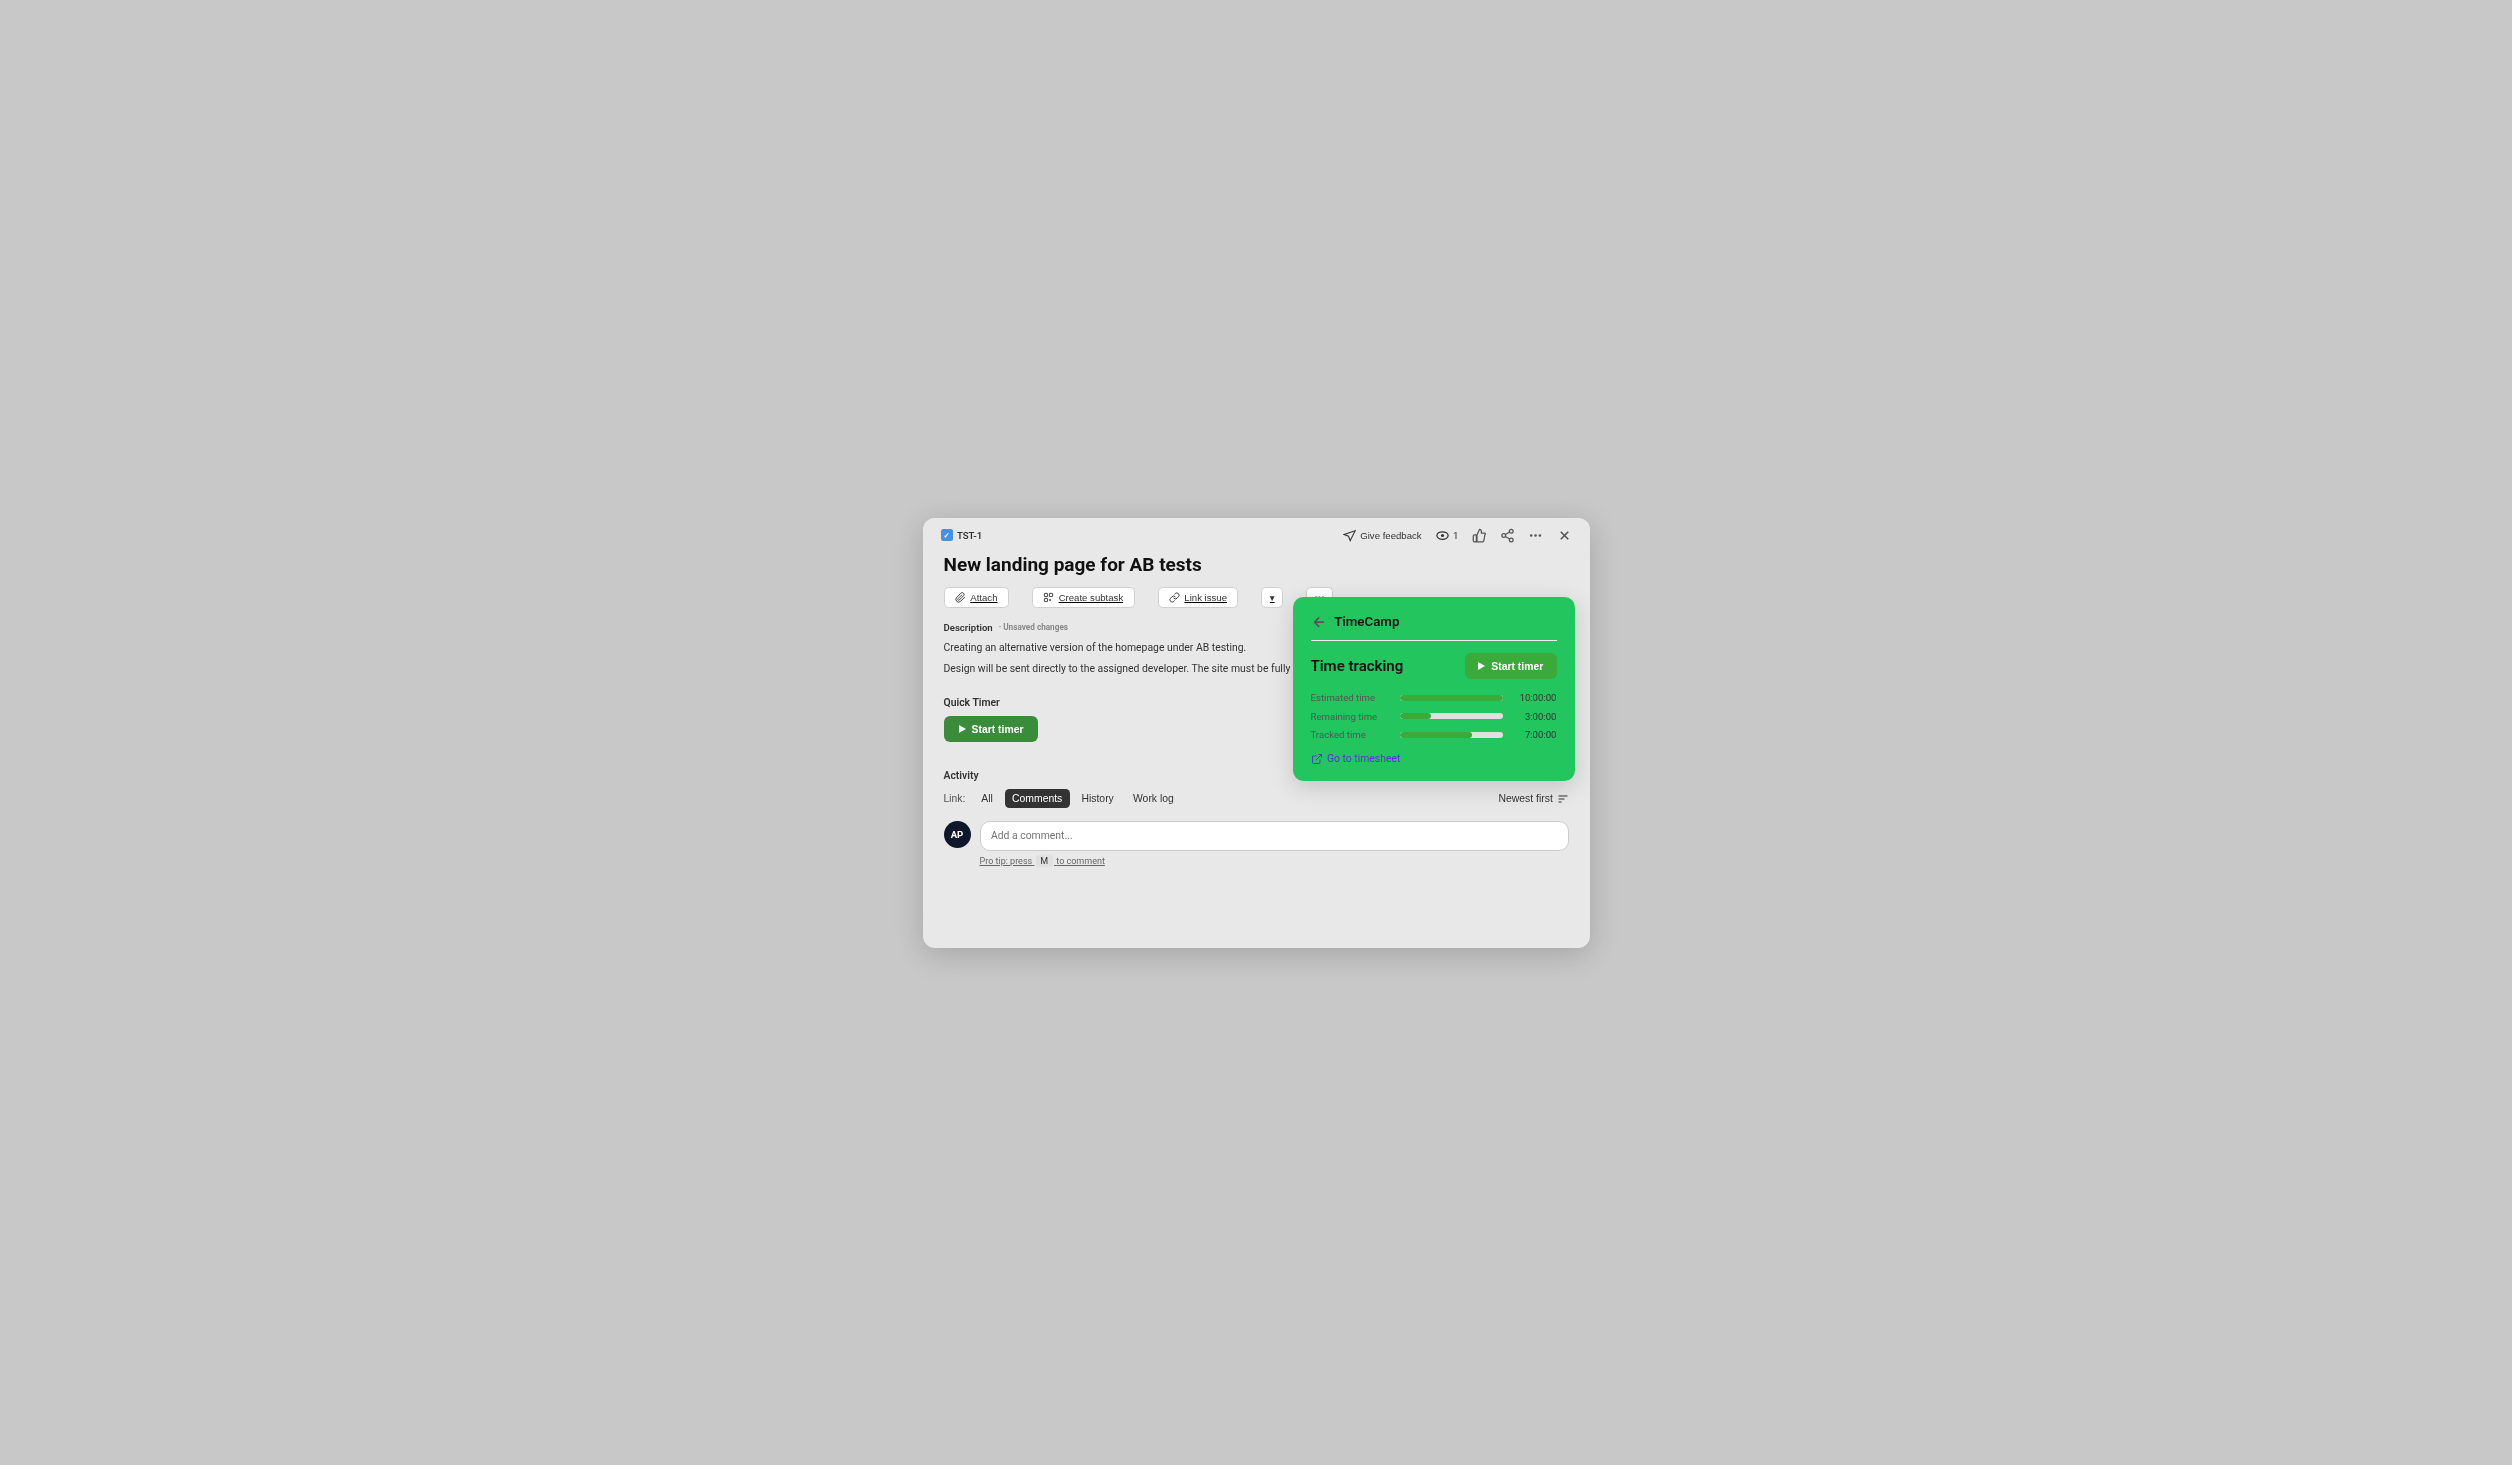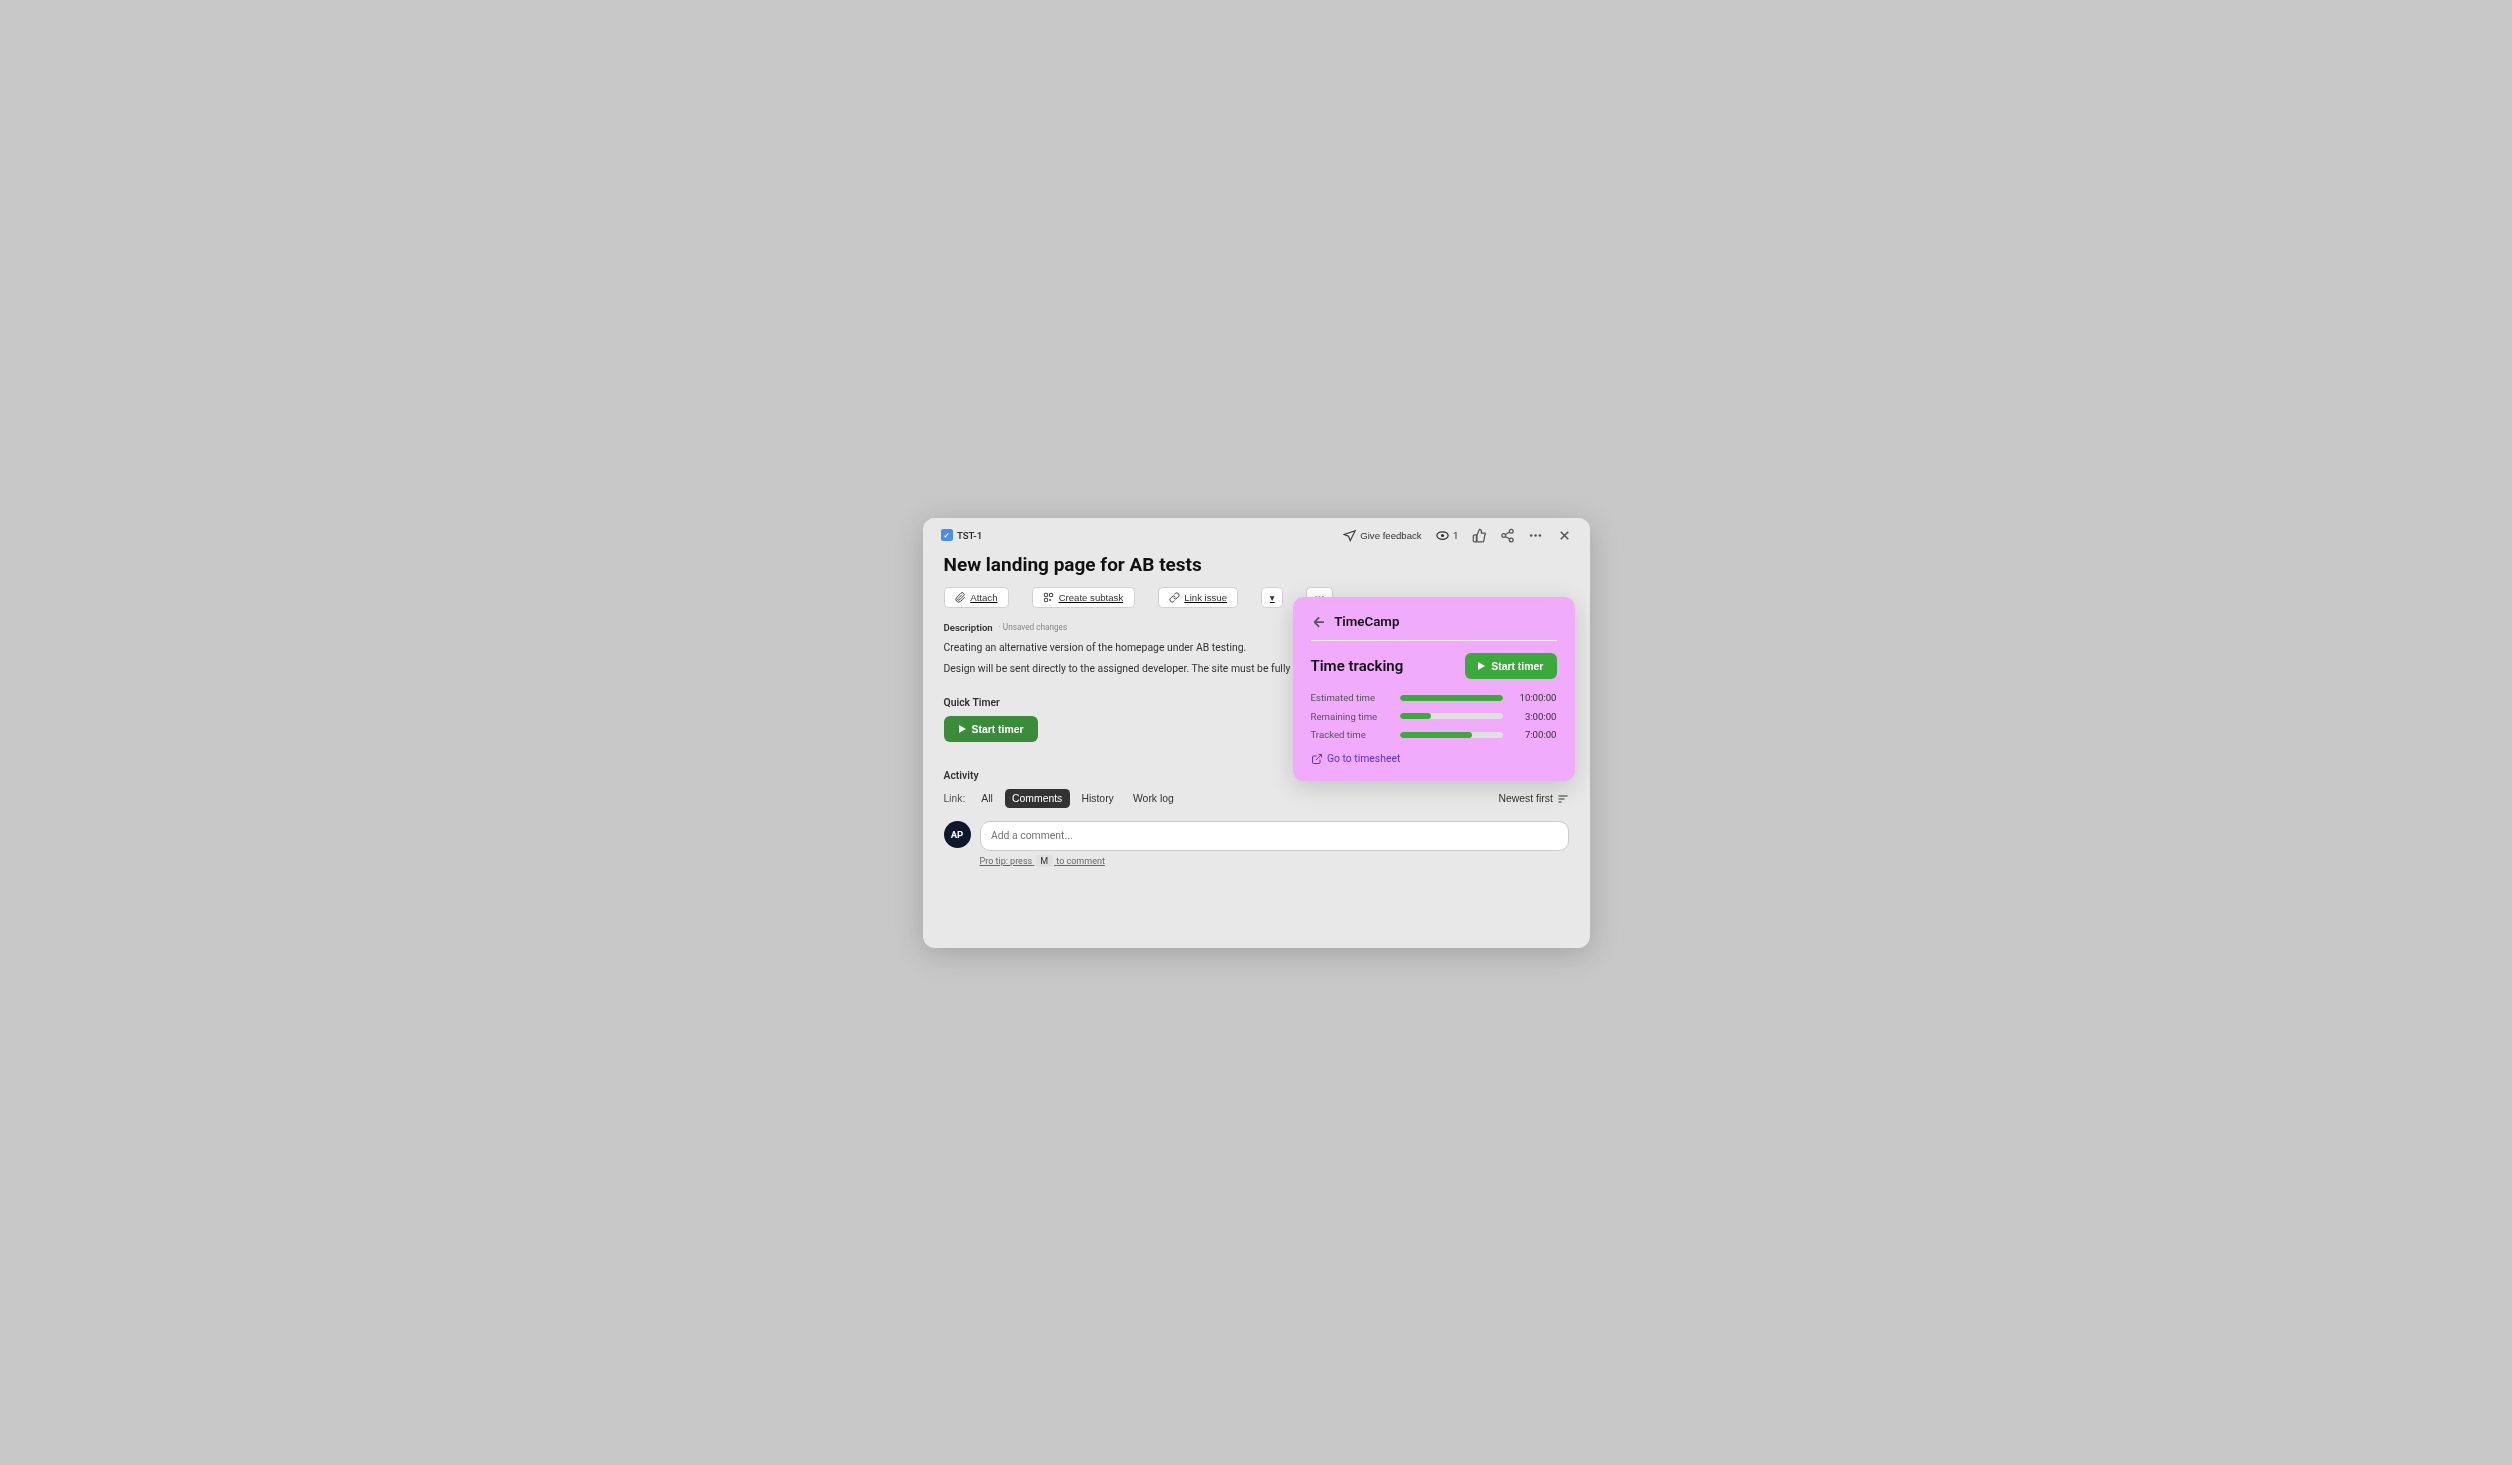--- a/index.html
+++ b/index.html
@@ -101,21 +101,21 @@
       border-radius: 4.4px; padding: 4.4px 7.4px;
       font-size: 9.6px; color: #333; cursor: pointer;
     }
     
     .section-label {
       font-size: 9.6px; font-weight: 600; color: #333;
       display: flex; align-items: center; gap: 6px;
       margin-bottom: 7.4px;
     }
     .unsaved-badge {
-      font-size: 8.2px; font-weight: 400; color: #888;
+      font-size: 8.2px; font-weight: 700; color: #888;
     }
     .description-text {
       font-size: 10.4px; color: #333; line-height: 1.6;
       margin-bottom: 4.4px;
     }
     
     .quick-timer-section {
       margin-top: 18px;
     }
     .quick-timer-label {
@@ -192,21 +192,21 @@
       display: inline-block; background: #e0e0e0;
       border-radius: 2.2px; padding: 0.7px 4.4px; font-size: 9px; color: #333;
       margin: 0 1.5px;
     }
 
     
     .timecamp-popup {
       position: absolute;
       top: 44px; right: 15px;
       width: 282px;
-      background: #f0abfc;
+      background: #22c55e;
       border-radius: 10.4px;
       box-shadow: 0 6px 24px rgba(0,0,0,0.16);
       padding: 16.3px 18px 16.3px 18px;
       z-index: 100;
     }
     .popup-header {
       display: flex; align-items: center; gap: 7.4px;
       margin-bottom: 12px;
       padding-bottom: 10.4px;
       border-bottom: 1.1px solid #eee;

